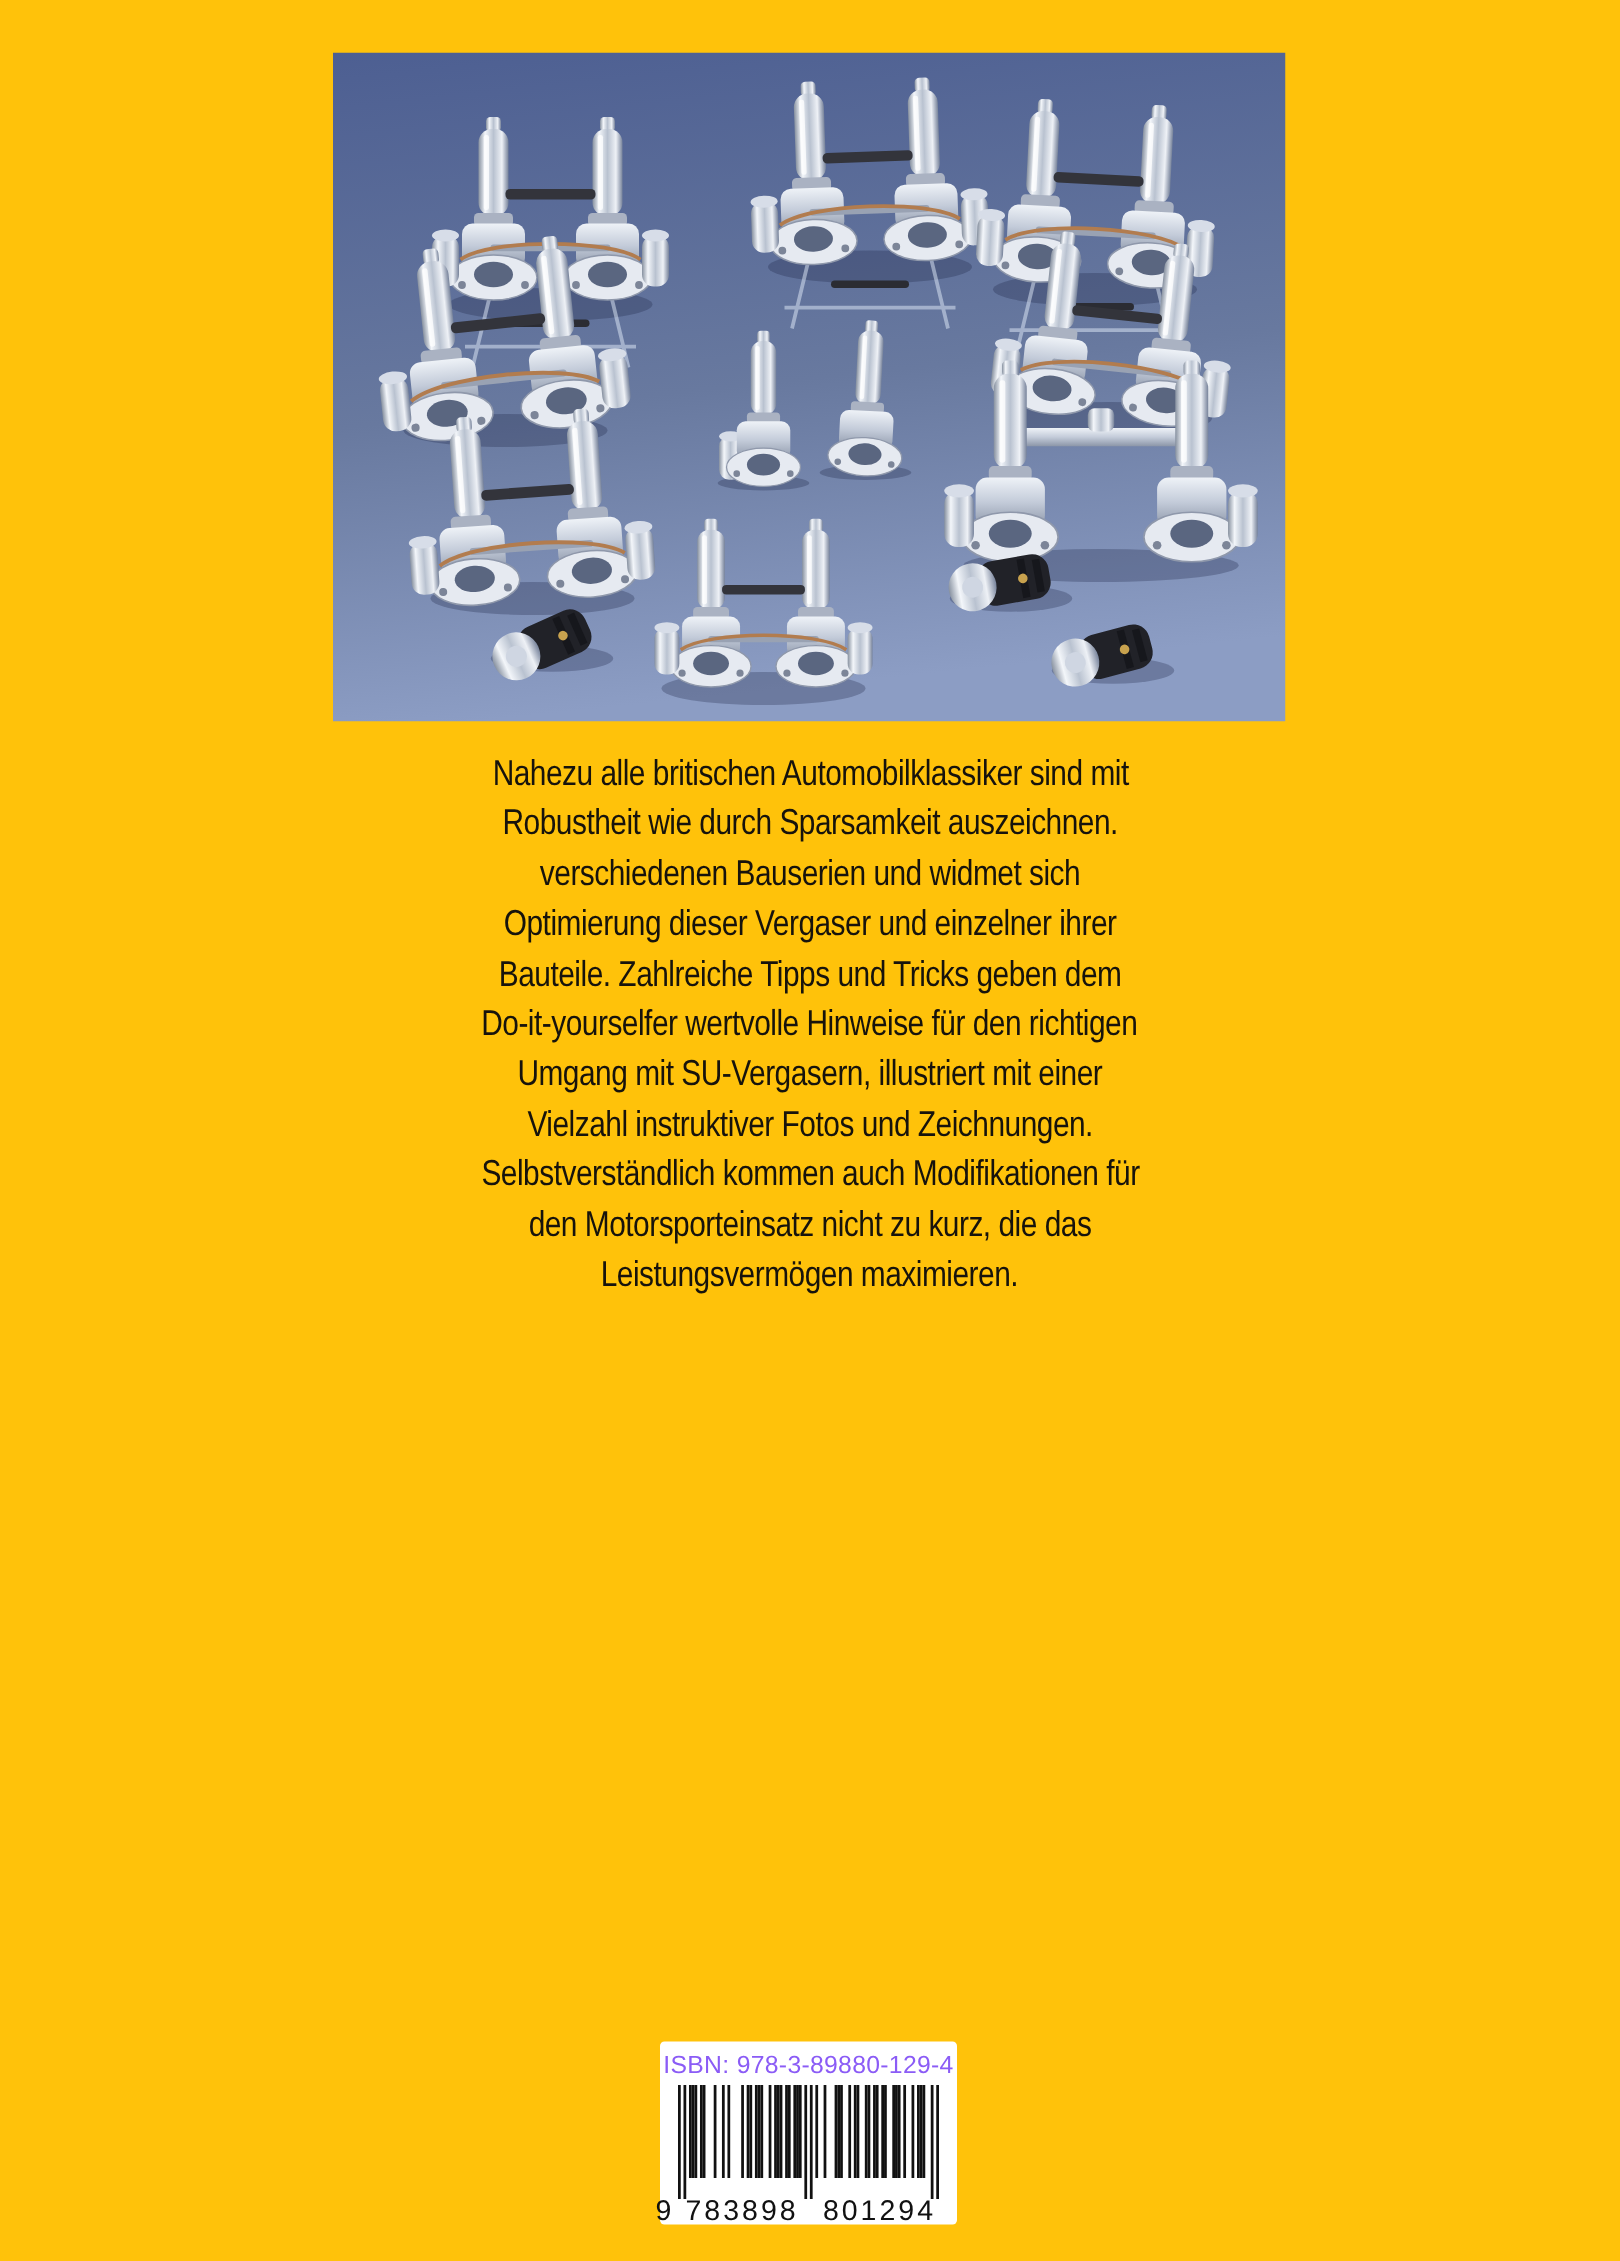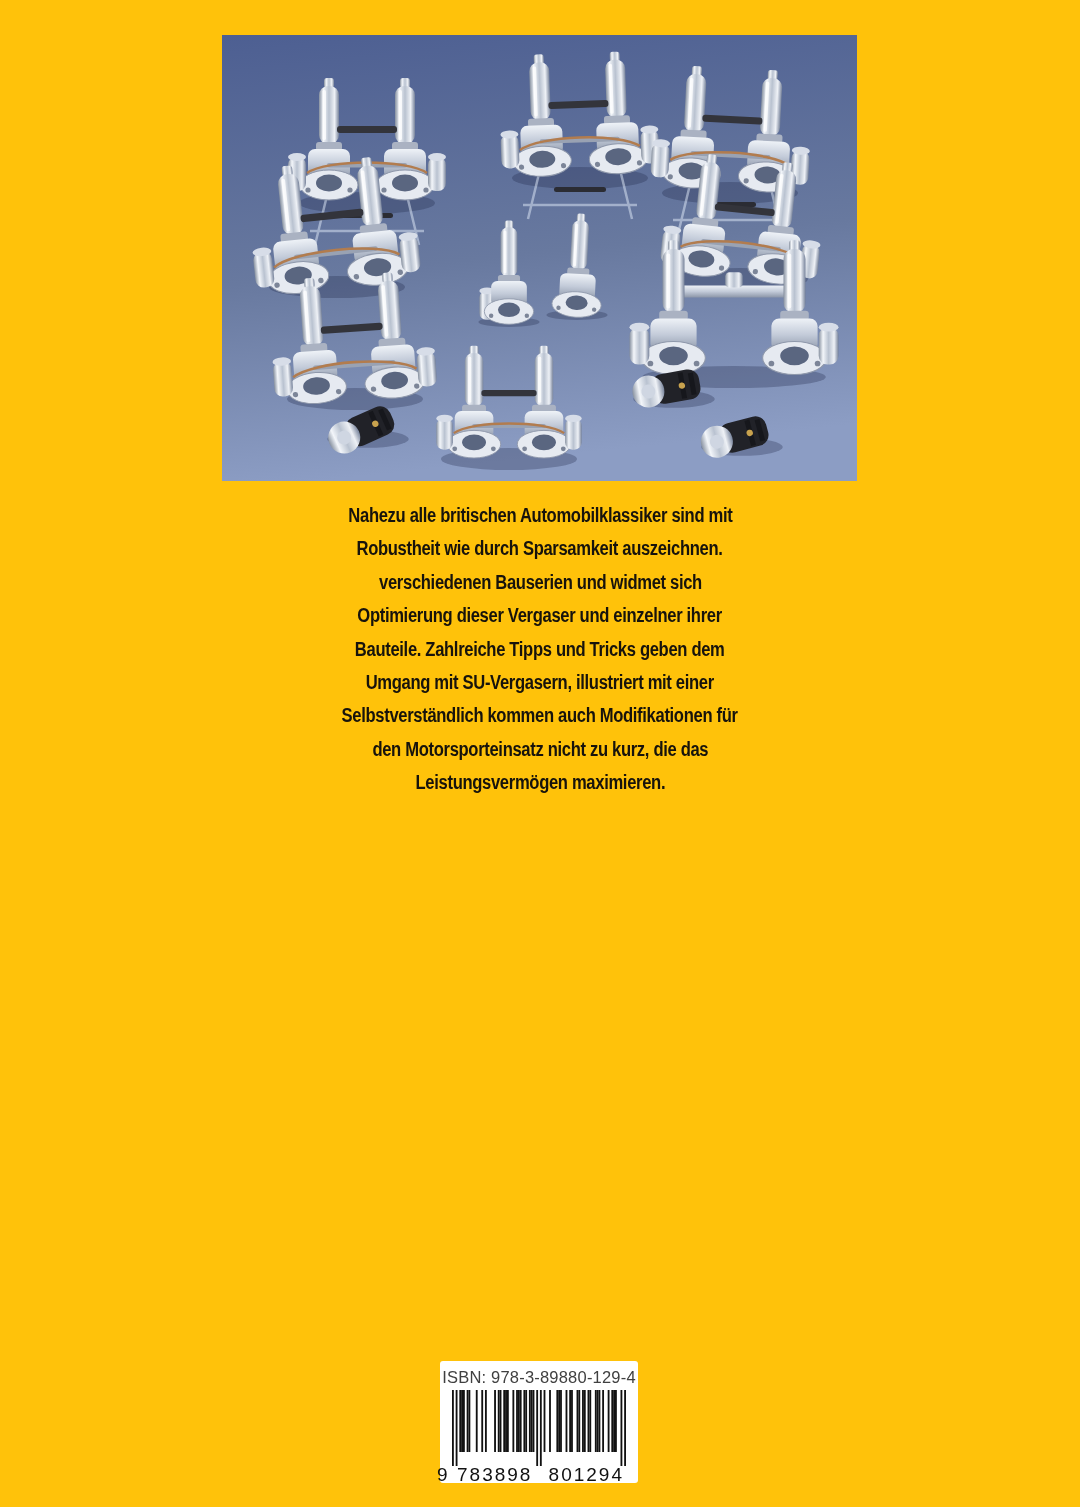--- a/index.html
+++ b/index.html
@@ -8,33 +8,33 @@
     font-family:"Liberation Sans",sans-serif;
     background:#ffc20a;
   }
   .cover{position:absolute;inset:0;}
   .photo{
     position:absolute;left:222px;top:35px;width:635px;height:446px;
   }
   .photo svg{display:block;}
   .blurb{
     position:absolute;left:0;top:499px;width:1080px;
-    text-align:center;font-weight:bold;font-size:20px;line-height:33.4px;
+    text-align:center;font-weight:normal;font-size:24px;line-height:33.4px;
     letter-spacing:-0.4px;color:#17130c;
   }
   .blurb-line{white-space:nowrap;}
   .blurb-line .cond{
     display:inline-block;transform:scaleX(.83);transform-origin:50% 50%;
   }
   .barcode-box{
     position:absolute;left:440px;top:1361px;width:198px;height:122px;
     background:#ffffff;border-radius:3px;text-align:center;
   }
   .isbn-label{
-    display:block;padding-top:7px;font-size:16.5px;color:#404040;
+    display:block;padding-top:7px;font-size:16.5px;color:#8b5cf6;
     letter-spacing:0.2px;
   }
   .bars-row{position:relative;width:174px;margin:3px auto 0;height:96px;}
   svg.bars{display:block;width:174px;height:76px;fill:#111;}
   .bc-digit{
     position:absolute;bottom:2px;font-size:19px;color:#111;line-height:19px;
   }
   .digit-lead{left:-15px;}
   .dleft{left:5px;width:80px;text-align:left;letter-spacing:2px;}
   .dright{left:92px;width:80px;text-align:right;letter-spacing:2px;}
@@ -178,21 +178,23 @@
       </g>
     </svg>
   </div>
 
   <div class="blurb" style="color: rgb(23, 19, 12);">
       <div class="blurb-line"><span class="cond">Nahezu alle britischen Automobilklassiker sind mit</span></div>
       <div class="blurb-line"><span class="cond">Robustheit wie durch Sparsamkeit auszeichnen.</span></div>
       <div class="blurb-line"><span class="cond">verschiedenen Bauserien und widmet sich</span></div>
       <div class="blurb-line"><span class="cond">Optimierung dieser Vergaser und einzelner ihrer</span></div>
       <div class="blurb-line"><span class="cond">Bauteile. Zahlreiche Tipps und Tricks geben dem</span></div>
+      <div class="blurb-line"><span class="cond">Do-it-yourselfer wertvolle Hinweise für den richtigen</span></div>
       <div class="blurb-line"><span class="cond">Umgang mit SU-Vergasern, illustriert mit einer</span></div>
+      <div class="blurb-line"><span class="cond">Vielzahl instruktiver Fotos und Zeichnungen.</span></div>
       <div class="blurb-line"><span class="cond">Selbstverständlich kommen auch Modifikationen für</span></div>
       <div class="blurb-line"><span class="cond">den Motorsporteinsatz nicht zu kurz, die das</span></div>
       <div class="blurb-line"><span class="cond">Leistungsvermögen maximieren.</span></div>
     </div>
 
   <div class="barcode-box">
     <span class="isbn-label">ISBN: 978-3-89880-129-4</span>
     <div class="bars-row">
       <svg class="bars" viewBox="0 0 95 38" preserveAspectRatio="none">
           <rect x="0" y="0" width="1" height="38"></rect>

